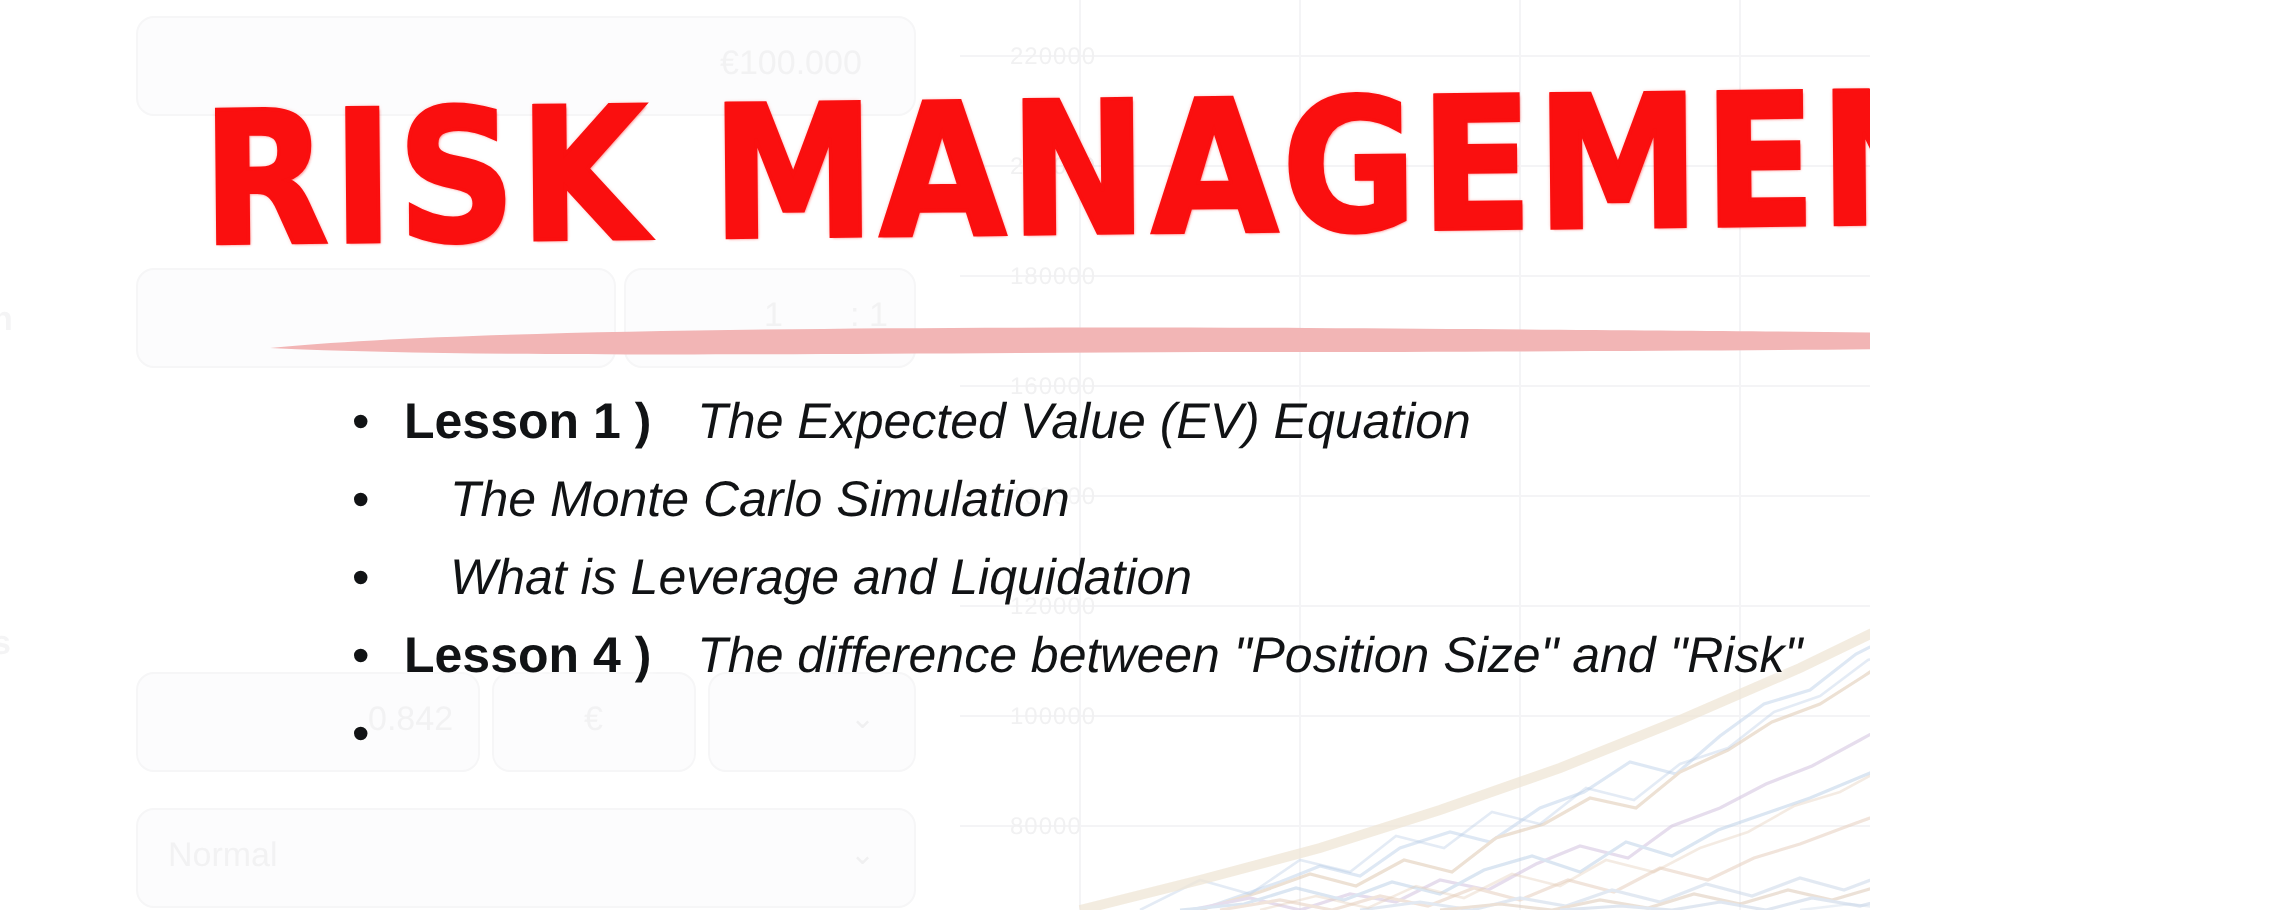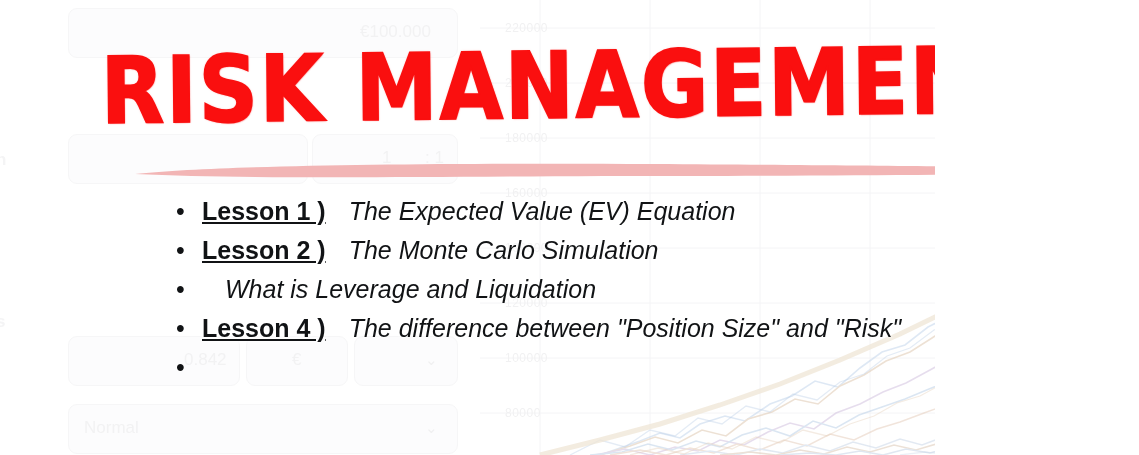--- a/index.html
+++ b/index.html
@@ -56,21 +56,21 @@
     margin-bottom:9px;
     color:#111315;
     font-size:25px;
     line-height:30px;
     text-shadow:0 0 3px #fff, 0 0 6px #fff, 0 0 10px #fff;
   }
   .bullet{
     width:26px;flex:0 0 26px;text-align:left;font-size:25px;line-height:30px;
     color:#111315;
   }
-  .lesson-label{font-weight:bold;white-space:nowrap;text-decoration:underline;}
+  .lesson-label{font-weight:bold;white-space:nowrap;}
   .lesson-text{font-style:italic;margin-left:23px;}
 </style>
 </head>
 <body>
 
 <div id="stage">
 
   <div class="bg-layer">
 
     <div class="bg-chart">
@@ -153,21 +153,20 @@
   </div>
 
   <div class="lessons">
     <div class="lesson">
       <span class="bullet">•</span>
       <span class="lesson-label">Lesson 1 )</span>
       <span class="lesson-text">The Expected Value (EV) Equation</span>
     </div>
     <div class="lesson">
       <span class="bullet">•</span>
-      <span class="lesson-label">Lesson 2 )</span>
       <span class="lesson-text">The Monte Carlo Simulation</span>
     </div>
     <div class="lesson">
       <span class="bullet">•</span>
       <span class="lesson-text">What is Leverage and Liquidation</span>
     </div>
     <div class="lesson">
       <span class="bullet">•</span>
       <span class="lesson-label">Lesson 4 )</span>
       <span class="lesson-text">The difference between "Position Size" and "Risk"</span>

